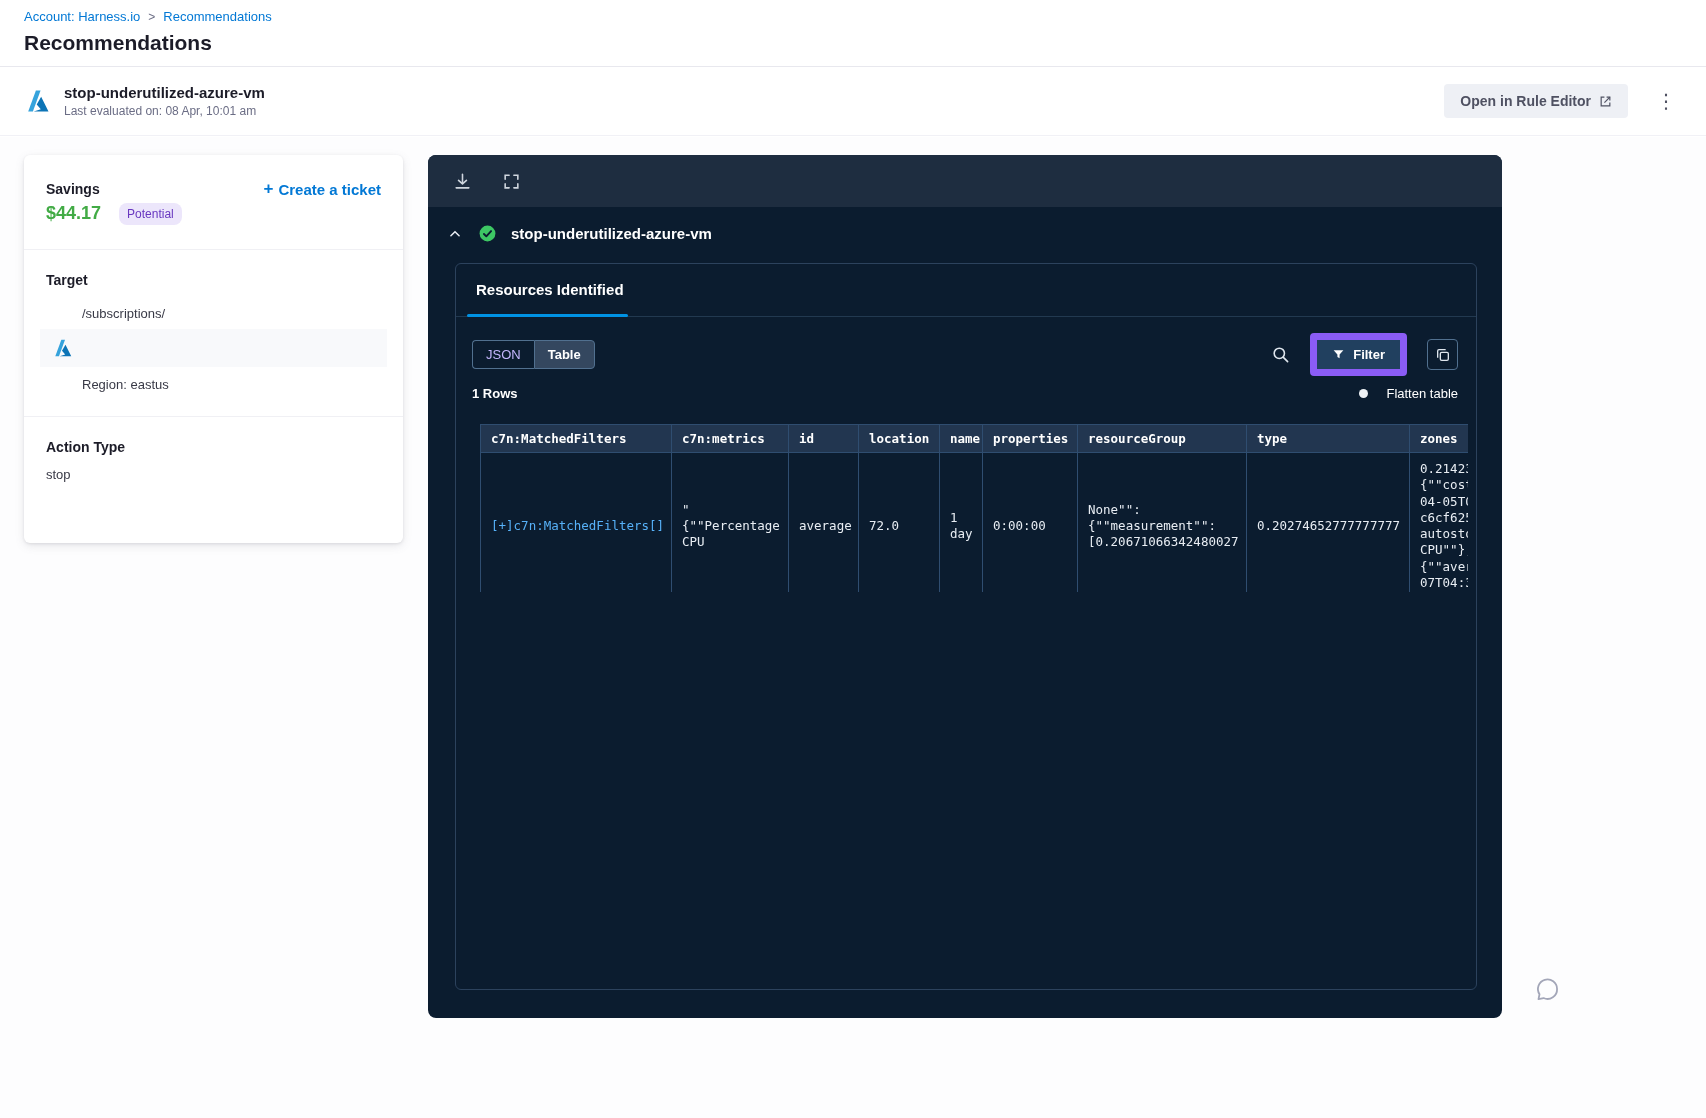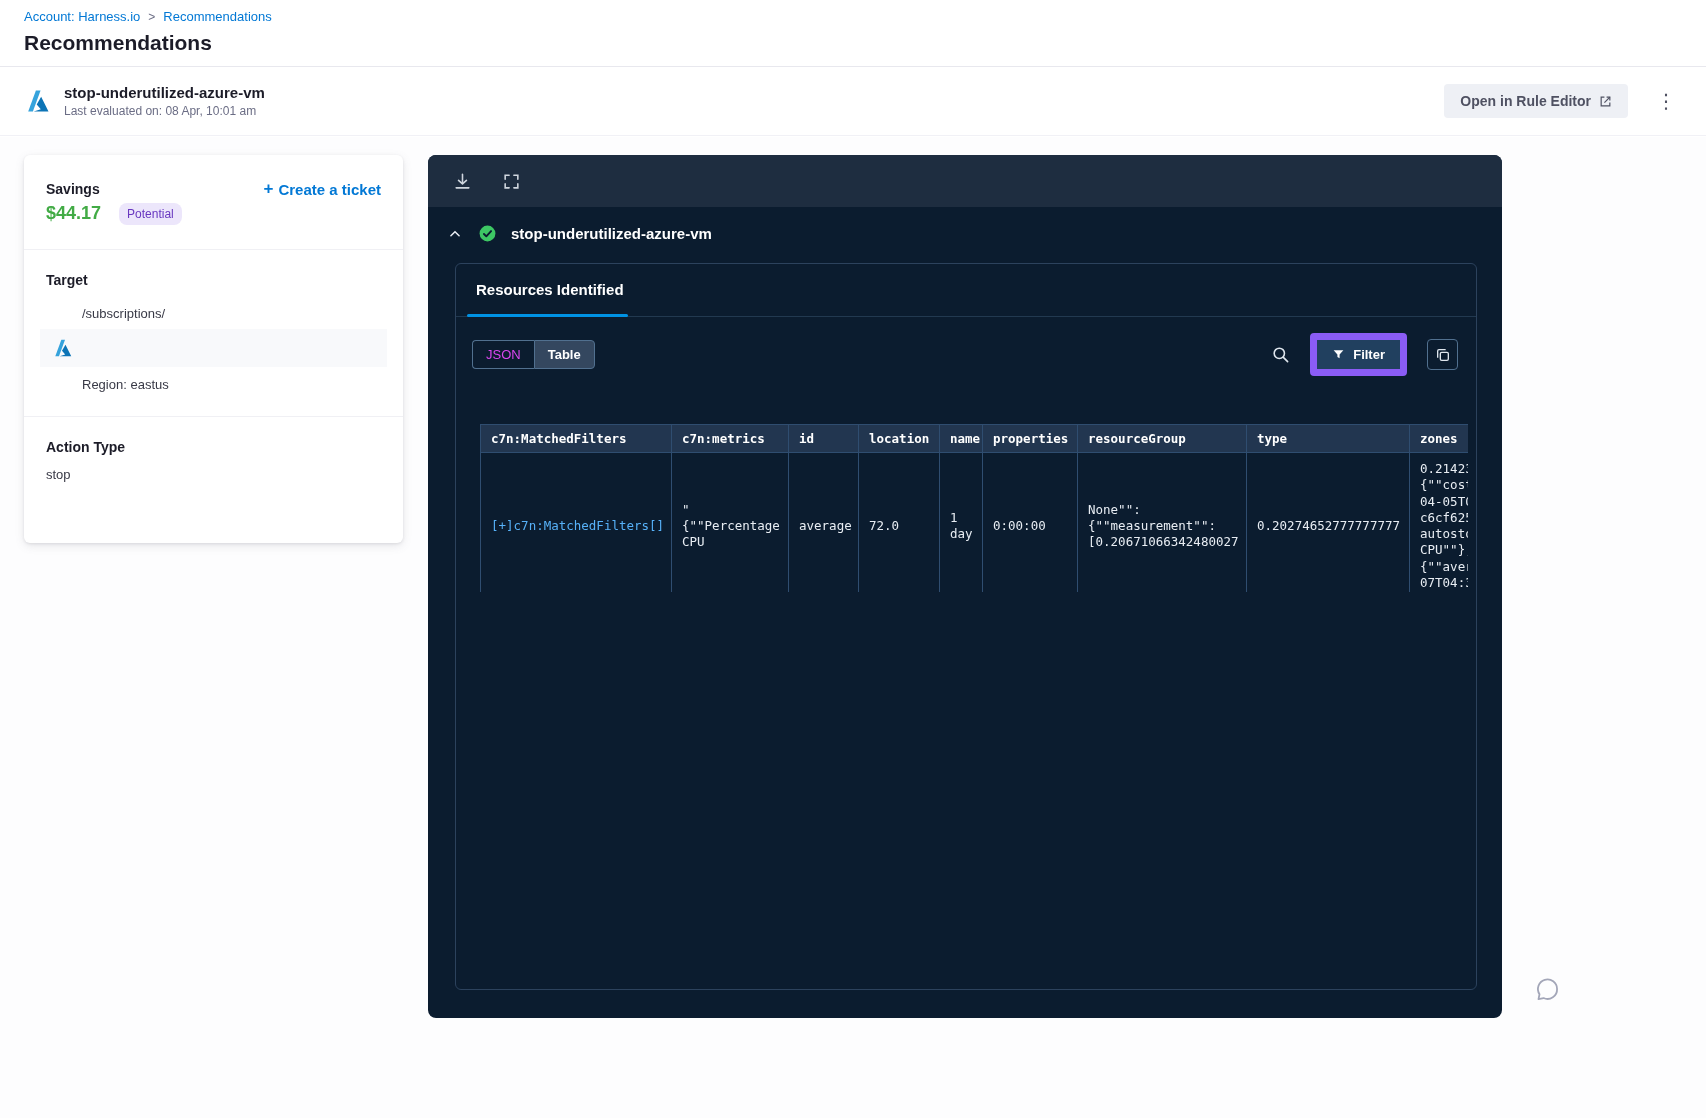--- a/index.html
+++ b/index.html
@@ -51,21 +51,21 @@
   .dp-check { display:inline-flex; }
   .dp-title { font-size:15px; font-weight:700; color:#ffffff; }
 
   .inner-panel { position:absolute; left:27px; top:108px; width:1022px; height:727px; border:1px solid #2c425d; border-radius:6px; }
   .tab-row { position:relative; height:53px; border-bottom:1px solid #223950; }
   .tab-label { position:absolute; left:20px; top:17px; font-size:15px; font-weight:700; color:#ffffff; cursor:pointer; }
   .tab-underline { position:absolute; left:11px; top:50px; width:161px; height:3px; background:#0092e4; border-radius:2px; }
 
   .controls-row { position:absolute; left:0; top:69px; width:100%; padding:0 18px 0 16px; display:flex; align-items:center; }
   .segmented { display:flex; }
-  .seg-btn { font-size:13px; padding:6px 13px; border:1px solid #51708f; color:#d946ef; cursor:pointer; background:transparent; font-family:"Liberation Sans", sans-serif; }
+  .seg-btn { font-size:13px; padding:6px 13px; border:1px solid #51708f; color:#c4b5fd; cursor:pointer; background:transparent; font-family:"Liberation Sans", sans-serif; }
   .seg-json { border-radius:4px 0 0 4px; border-right:none; }
   .seg-table { border-radius:0 4px 4px 0; background:#34475f; color:#fff; font-weight:700; }
   .controls-right { margin-left:auto; display:flex; align-items:center; gap:20px; }
   .search-btn { display:inline-flex; cursor:pointer; }
   .filter-btn { display:inline-flex; align-items:center; gap:8px; background:#21405f; border:7px solid #8b5cf6; border-radius:4px; padding:7px 15px; color:#fff; font-size:13px; font-weight:700; cursor:pointer; font-family:"Liberation Sans", sans-serif; }
   .copy-btn { display:inline-flex; align-items:center; justify-content:center; width:31px; height:31px; border:1px solid #51708f; border-radius:4px; cursor:pointer; }
 
   .rows-row { position:absolute; left:0; top:122px; width:100%; padding:0 18px 0 16px; display:flex; align-items:center; }
   .rows-count { font-size:13px; font-weight:700; color:#ffffff; }
   .flatten-wrap { margin-left:auto; display:flex; align-items:center; gap:18px; }
@@ -215,20 +215,27 @@
           </button>
           <span class="copy-btn">
             <svg width="16" height="16" viewBox="0 0 24 24" fill="none" stroke="#dfe6ee" stroke-width="2" stroke-linejoin="round">
                 <rect x="8" y="8" width="12" height="12" rx="2"></rect>
                 <path d="M16 4H6a2 2 0 0 0-2 2v10"></path>
               </svg>
           </span>
         </div>
       </div>
 
+      <div class="rows-row">
+        <span class="rows-count">1 Rows</span>
+        <span class="flatten-wrap">
+          <span class="flatten-dot"></span>
+          <span class="flatten-label">Flatten table</span>
+        </span>
+      </div>
 
       <div class="table-clip">
         <table class="res-table">
           <colgroup>
             <col style="width:191px">
               <col style="width:117px">
               <col style="width:70px">
               <col style="width:81px">
               <col style="width:43px">
               <col style="width:95px">

